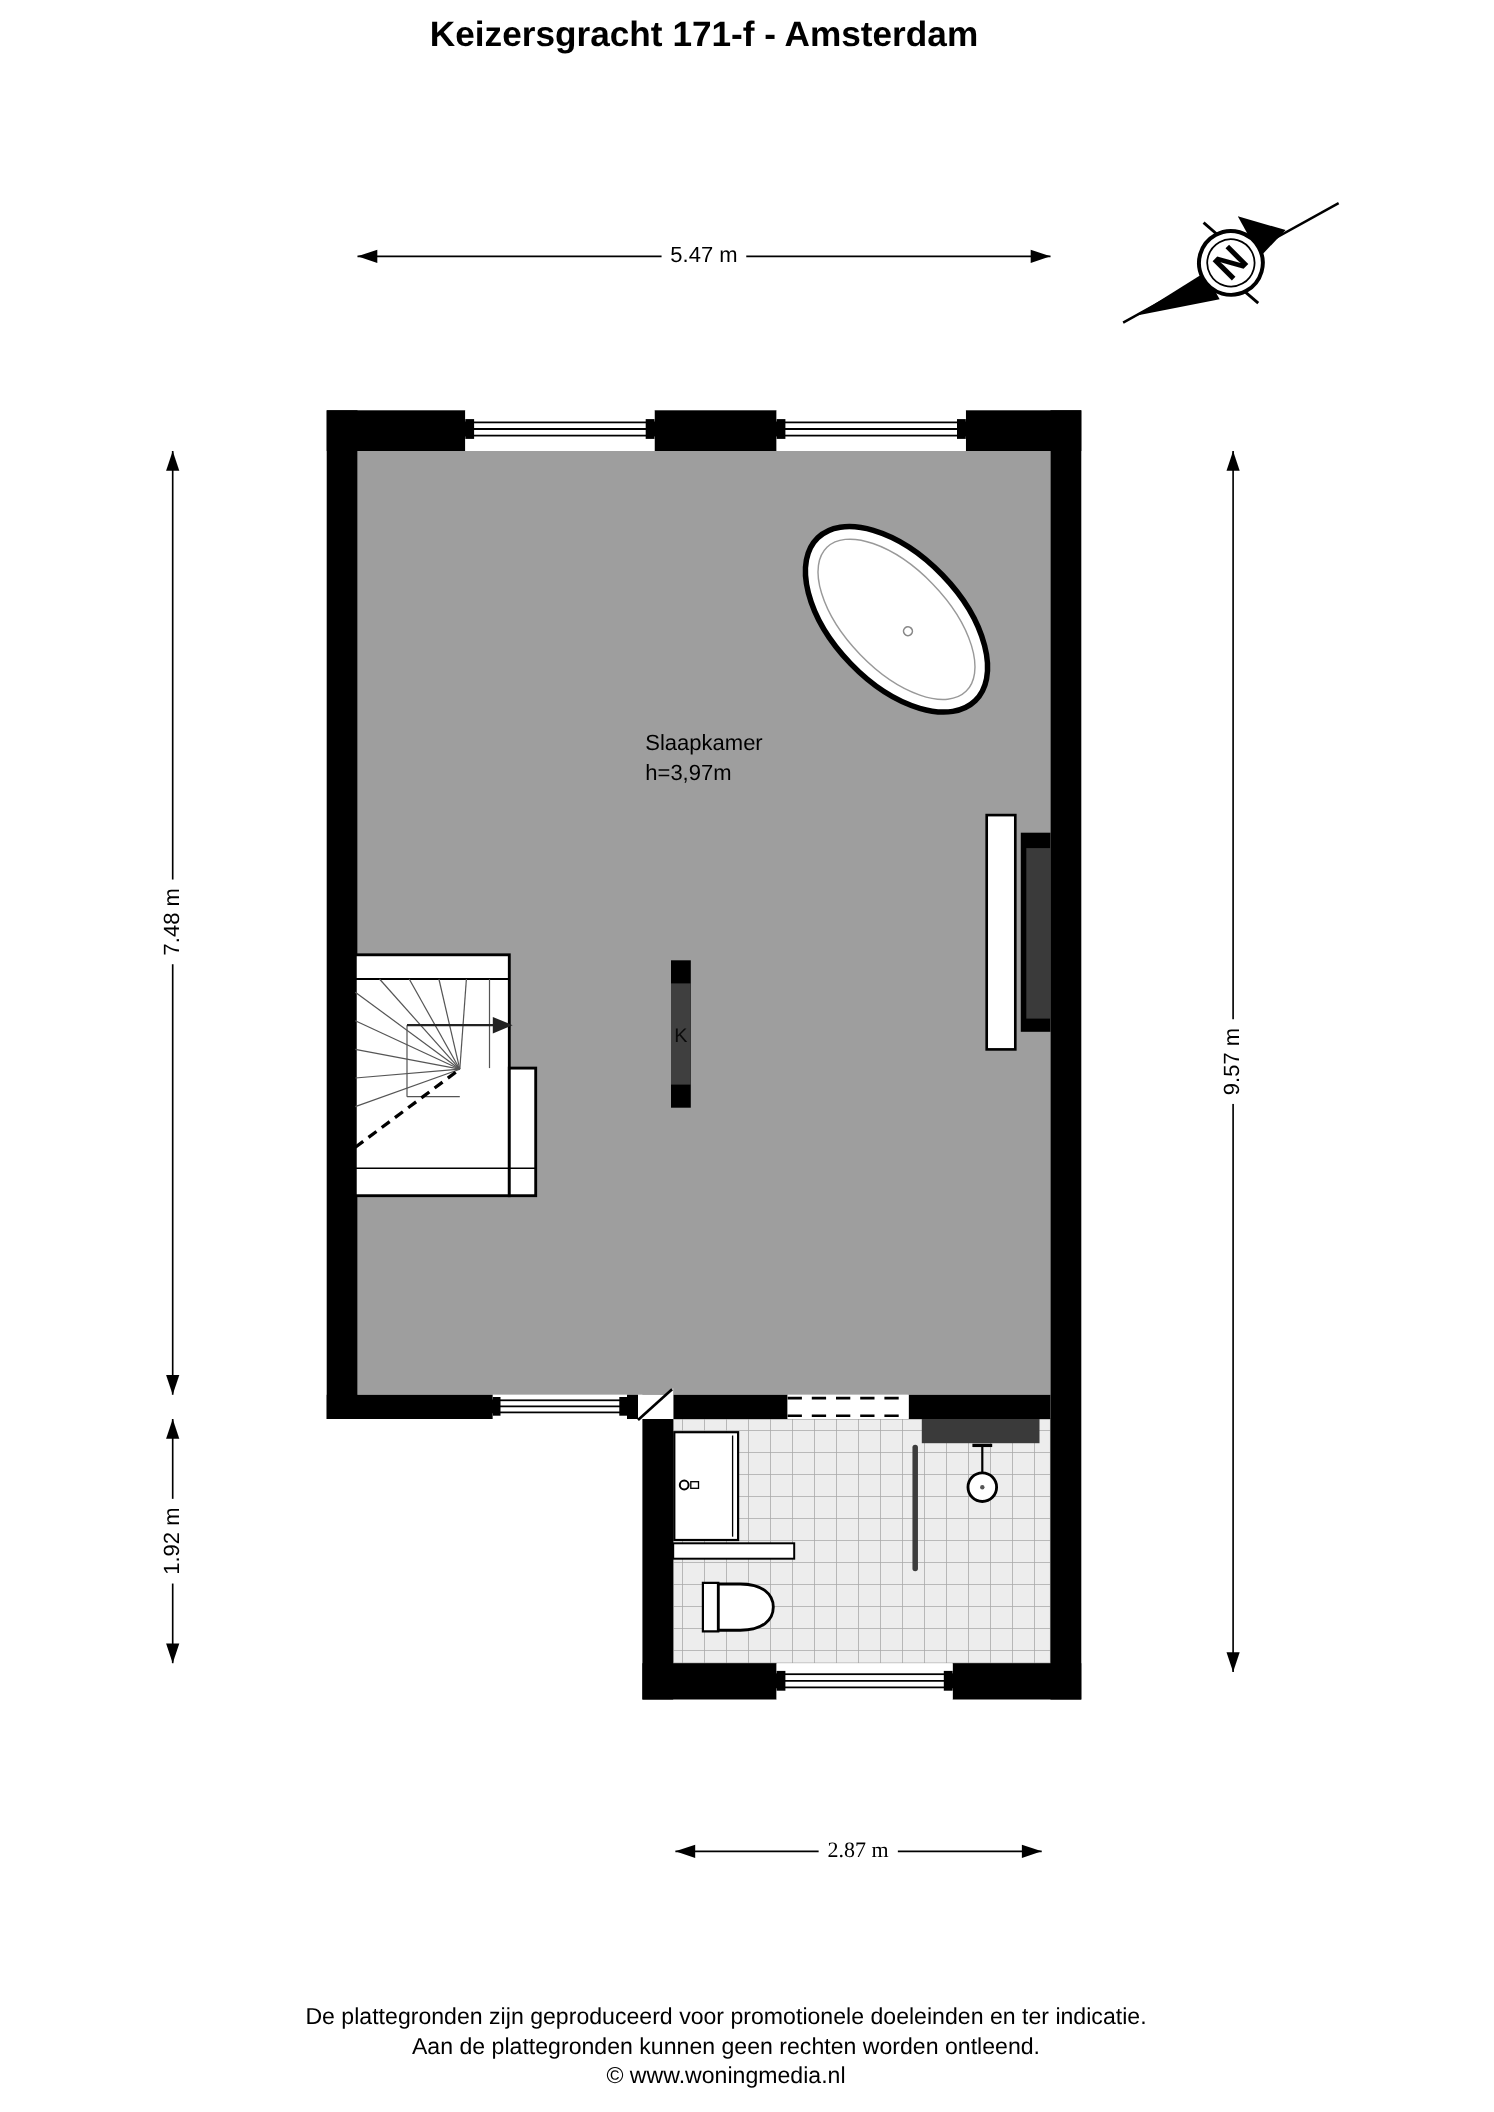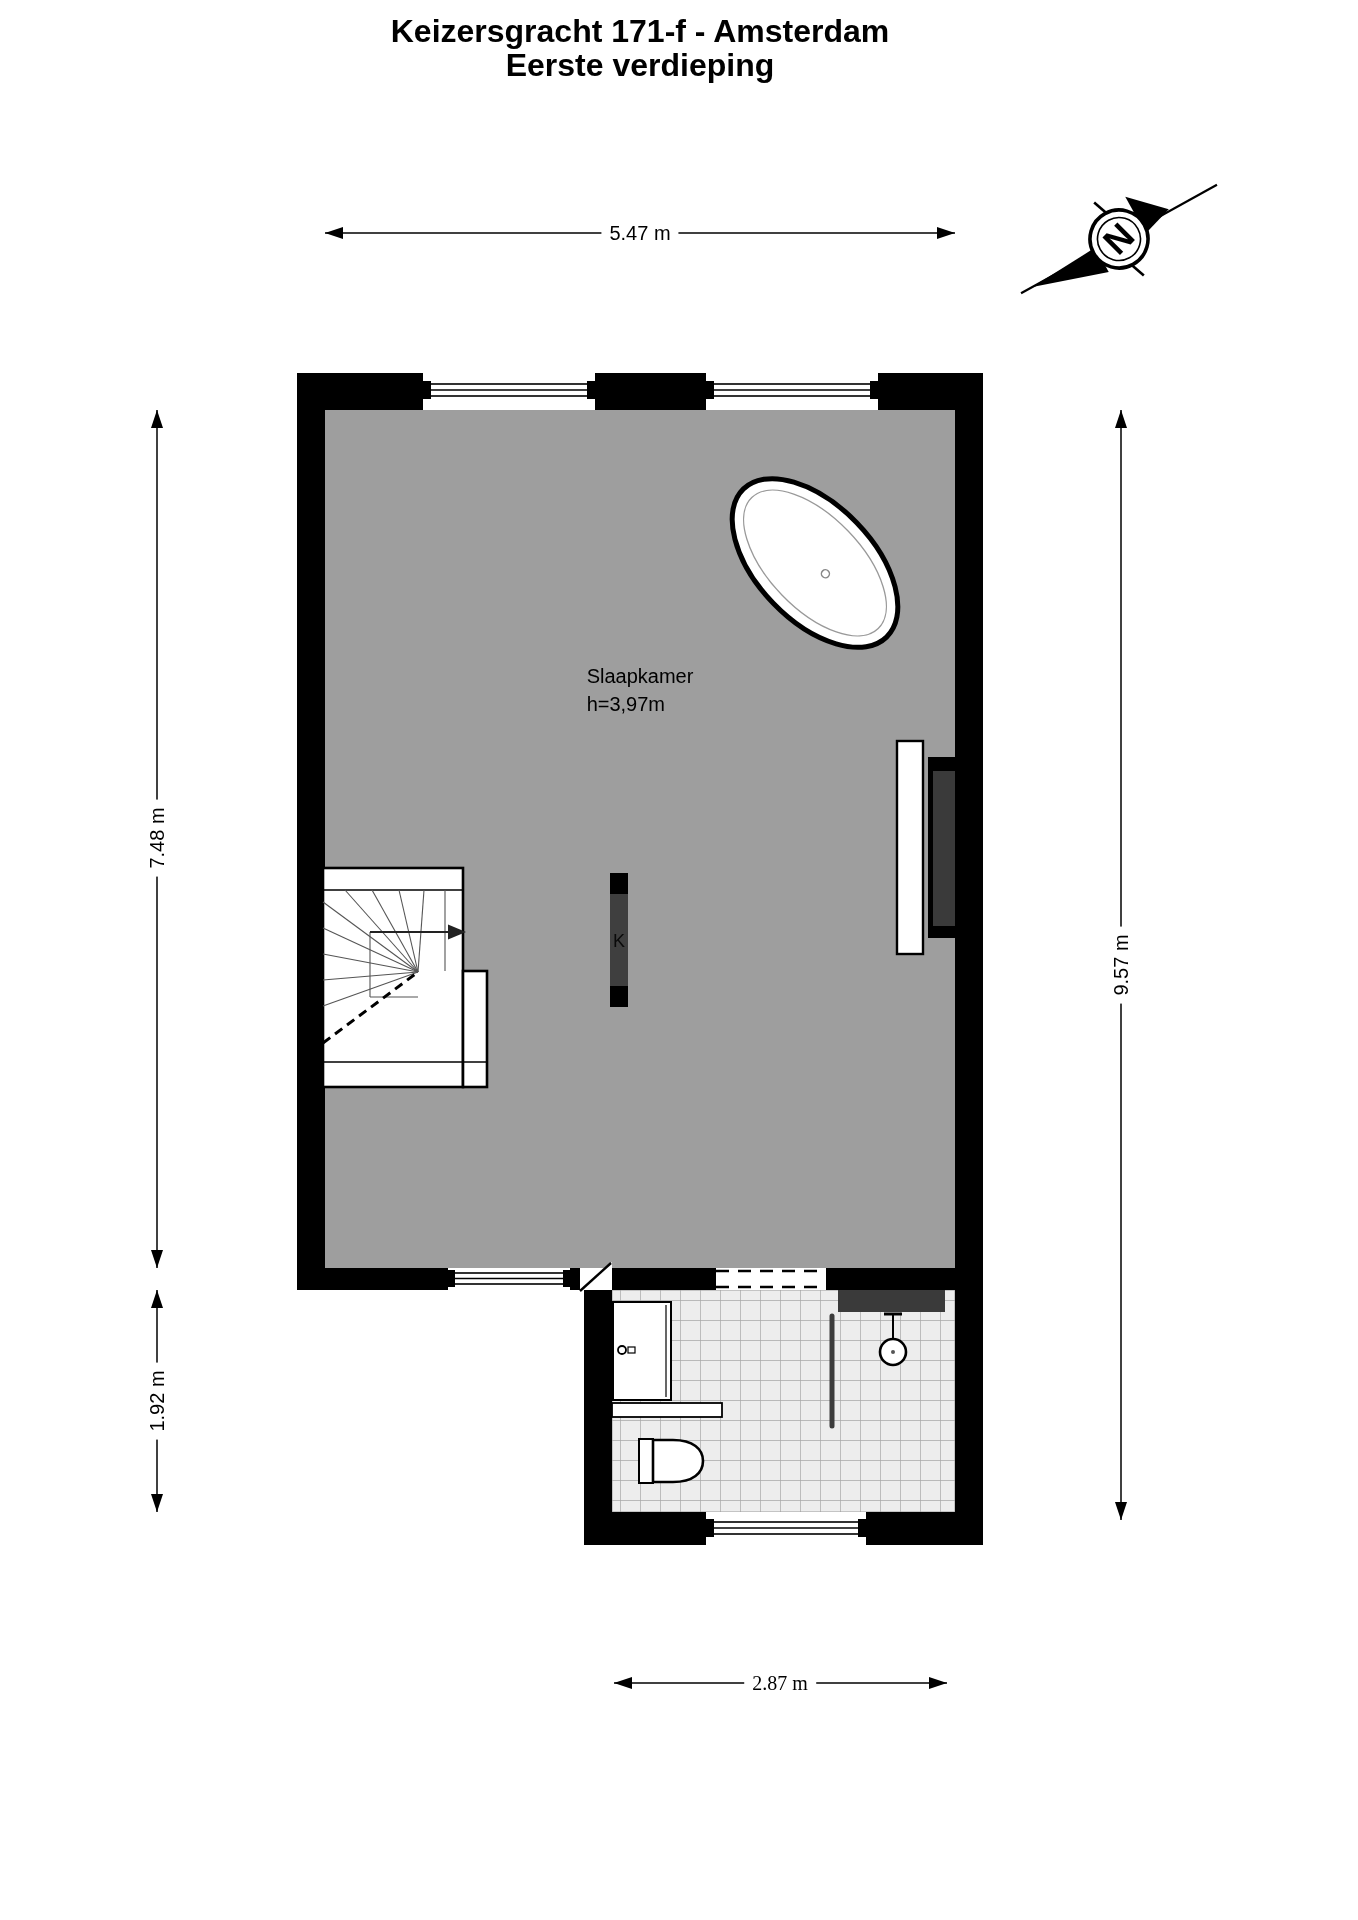--- a/index.html
+++ b/index.html
@@ -199,28 +199,32 @@
     <line x1="-4" y1="-44" x2="3" y2="-25" stroke="#000" stroke-width="2.6"></line>
     <line x1="-3" y1="25" x2="4" y2="44" stroke="#000" stroke-width="2.6"></line>
     <circle cx="0" cy="0" r="29" fill="#fff" stroke="#000" stroke-width="3.6"></circle>
     <circle cx="0" cy="0" r="21.5" fill="none" stroke="#000" stroke-width="1.6"></circle>
     <text transform="rotate(-16)" x="0" y="12" text-anchor="middle" font-family="Liberation Sans, sans-serif" font-size="36" font-weight="bold" fill="#000">N</text>
   </g>
 </svg>
 
   <div class="txt title">
     <div>Keizersgracht 171-f - Amsterdam</div>
-    <div>Eerste verdieping</div>
   </div>
 
   <div class="txt dim dim-top">5.47 m</div>
   <div class="txt dim dim-left-upper">7.48 m</div>
   <div class="txt dim dim-left-lower">1.92 m</div>
   <div class="txt dim dim-right">9.57 m</div>
   <div class="txt dim dim-bottom">2.87 m</div>
 
   <div class="txt room-label">
     <div class="room-name">Slaapkamer</div>
     <div class="room-height">h=3,97m</div>
   </div>
 
+  <div class="txt footer">
+    <div>De plattegronden zijn geproduceerd voor promotionele doeleinden en ter indicatie.</div>
+    <div>Aan de plattegronden kunnen geen rechten worden ontleend.</div>
+    <div>© www.woningmedia.nl</div>
+  </div>
 
 </div>
 
 </body></html>

